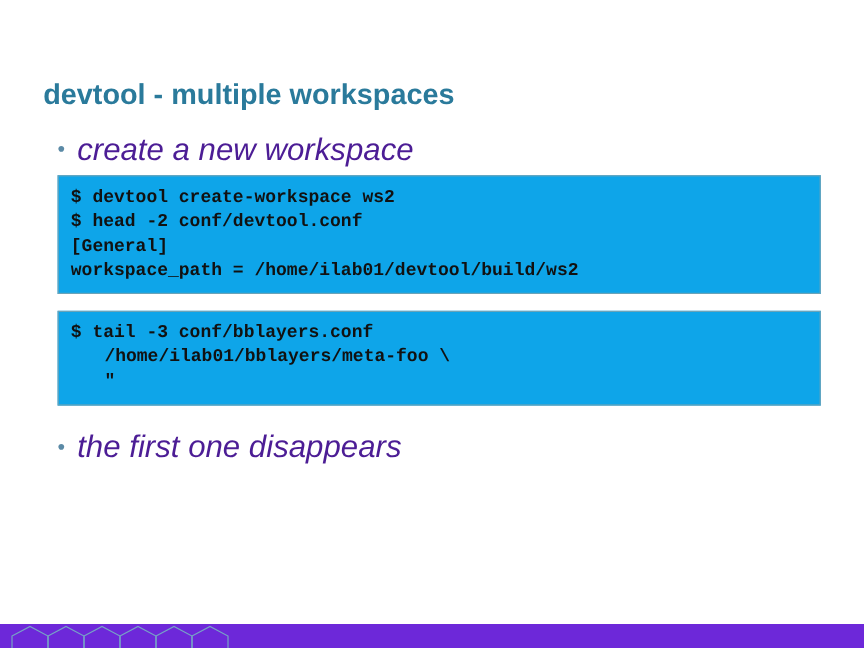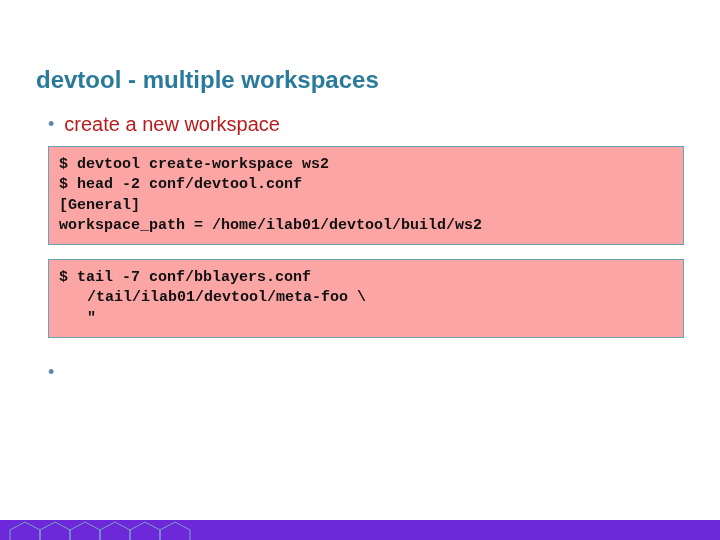--- a/index.html
+++ b/index.html
@@ -32,28 +32,29 @@
     margin-top: 18px;
     color: #222;
   }
   .bullet-dot {
     color: #5b8aa6;
     font-size: 18px;
     line-height: 24px;
     margin-right: 10px;
   }
   .bullet-text {
-    font-size: 20px;
+    font-size: 26px;
     line-height: 24px;
-    color: #b91c1c;
+    color: #4c1d95;
+    font-style: italic;
   }
   .code-box {
     margin: 10px 36px 0 48px;
     border: 1px solid #6aa3b8;
-    background: #fca5a5;
+    background: #0ea5e9;
     padding: 8px 10px;
     font-family: "Courier New", Courier, monospace;
     font-size: 15px;
     font-weight: bold;
     line-height: 1.35;
     color: #111;
     white-space: pre;
     box-sizing: border-box;
   }
   .code-box .indent {
@@ -104,25 +105,26 @@
   <div class="bullet-row">
     <div class="bullet-dot">•</div>
     <div class="bullet-text">create a new workspace</div>
   </div>
 
   <div class="code-box"><span>$ devtool create-workspace ws2</span>
 <span>$ head -2 conf/devtool.conf</span>
 <span>[General]</span>
 <span>workspace_path = /home/ilab01/devtool/build/ws2</span></div>
 
-  <div class="code-box" style="margin-top:14px;"><span>$ tail -7 conf/bblayers.conf</span>
-<span class="indent">/tail/ilab01/devtool/meta-foo \</span><span class="indent">"</span></div>
+  <div class="code-box" style="margin-top:14px;"><span>$ tail -3 conf/bblayers.conf</span>
+<span class="indent">/home/ilab01/bblayers/meta-foo \</span><span class="indent">"</span></div>
 
   <div class="bullet-row" style="margin-top:22px;">
     <div class="bullet-dot">•</div>
+    <div class="bullet-text">the first one disappears</div>
   </div>
 
   <div class="footer-band">
     <svg class="hexes" viewBox="0 0 260 58">
       <g fill="none" stroke="#78b0c4" stroke-width="1">
         <polygon points="10,10 25,2 40,10 40,28 25,36 10,28"></polygon>
         <polygon points="40,10 55,2 70,10 70,28 55,36 40,28"></polygon>
         <polygon points="70,10 85,2 100,10 100,28 85,36 70,28"></polygon>
         <polygon points="25,36 40,28 55,36 55,54 40,62 25,54"></polygon>
         <polygon points="55,36 70,28 85,36 85,54 70,62 55,54"></polygon>

